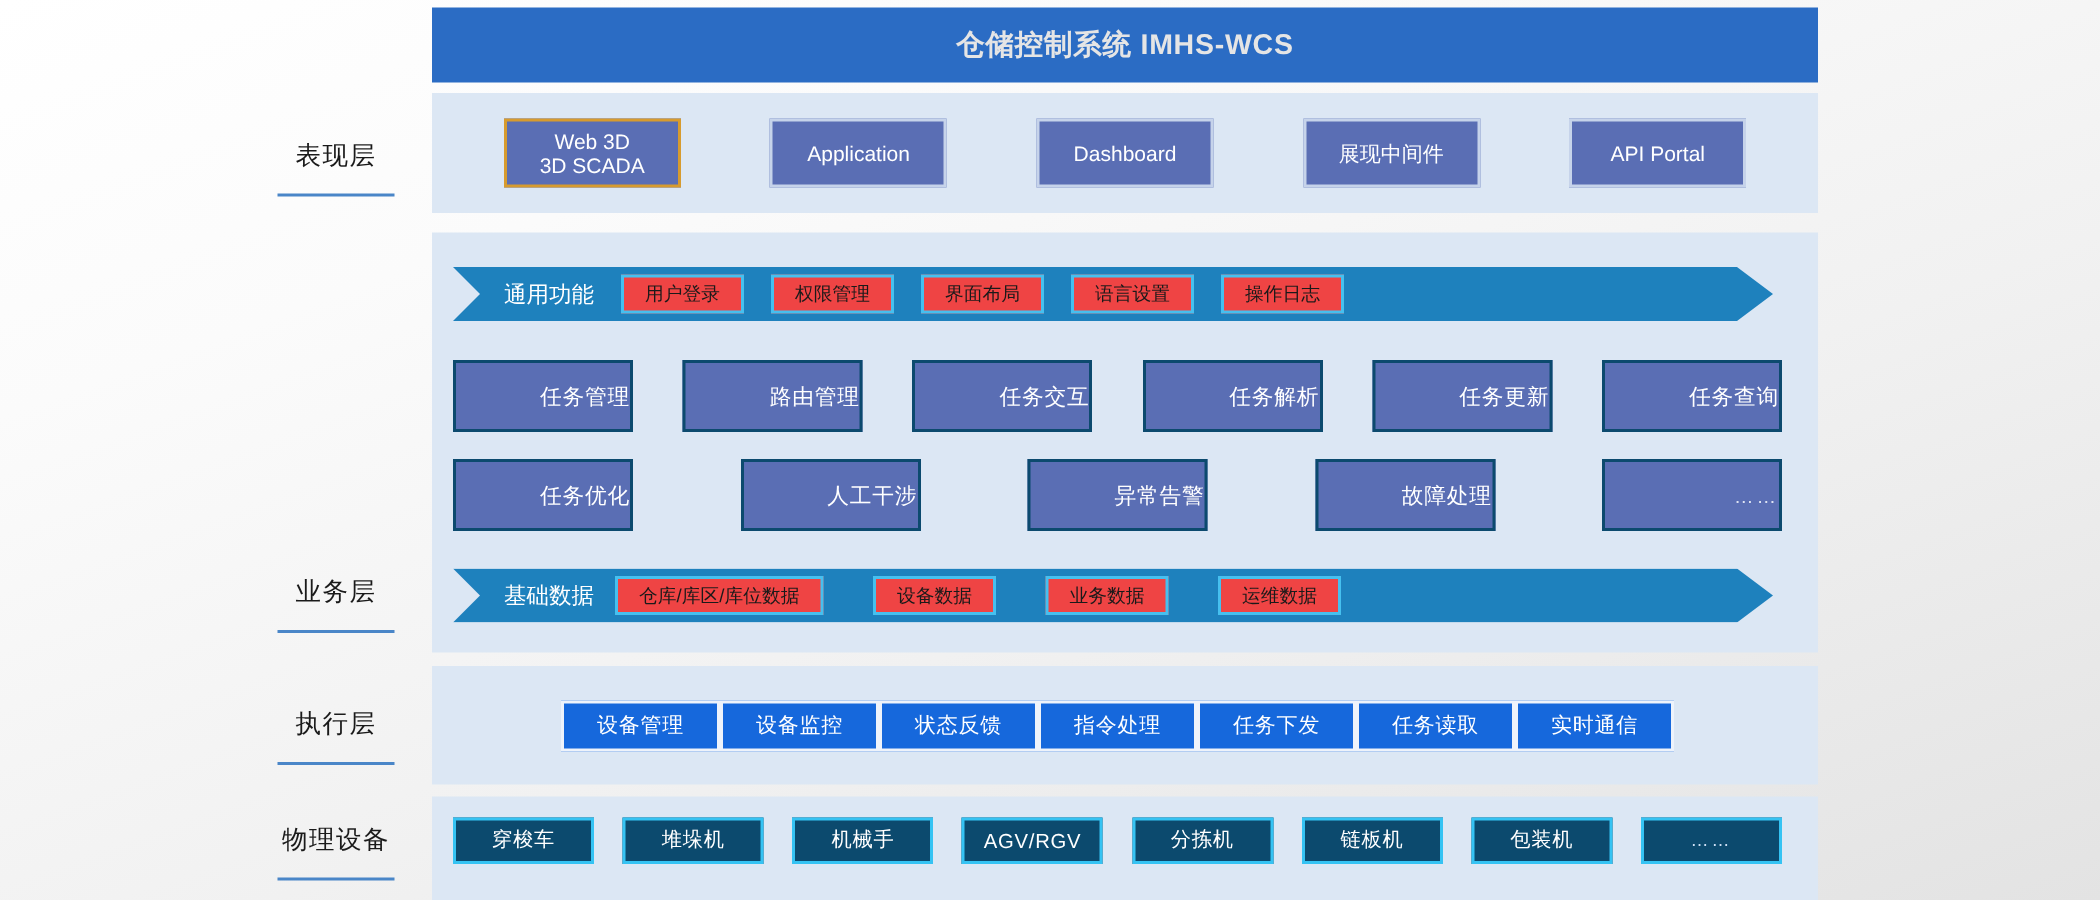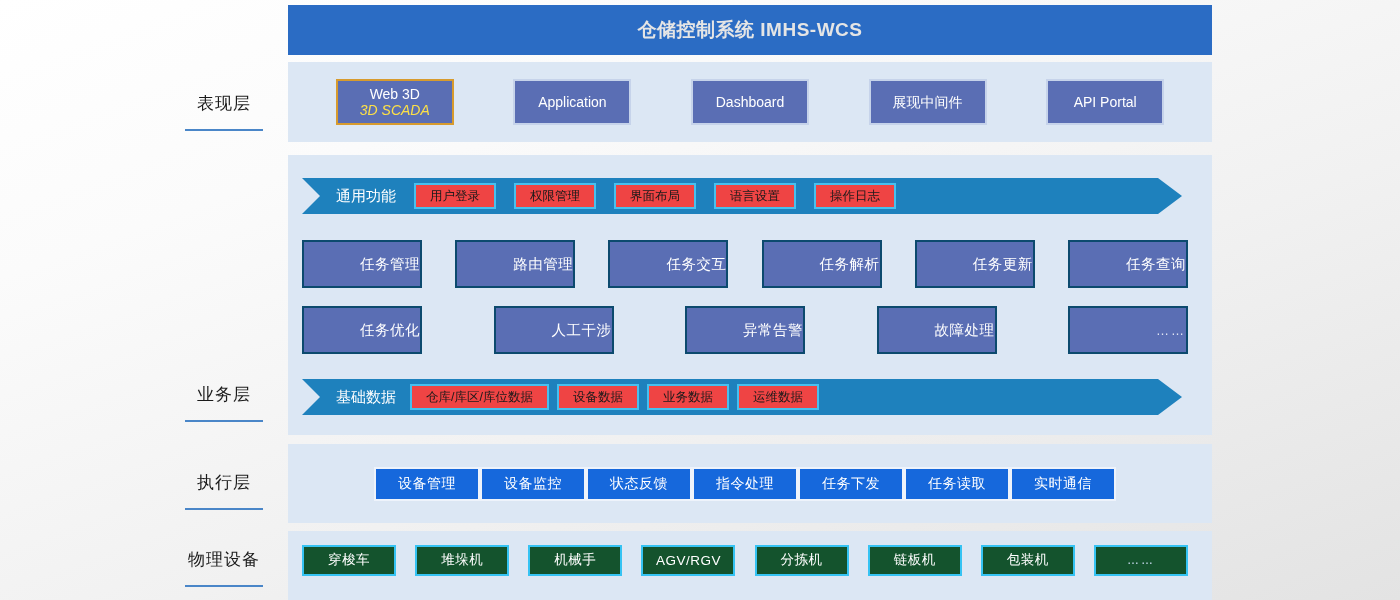--- a/index.html
+++ b/index.html
@@ -88,21 +88,21 @@
     border: 2px solid #c6d3ea;
     display: flex;
     flex-direction: column;
     align-items: center;
     justify-content: center;
     color: #ffffff;
     font-size: 14px;
     line-height: 1.15;
   }
   .pres-box.highlight { border-color: #d79b2e; }
-  .pres-box .l2 { color: #fde047; font-style: italic; }
+  .pres-box .l2 { color: #ffffff; }
 
   
   #panel-business { top: 155px; height: 280px; }
 
   .arrow-band {
     position: absolute;
     left: 14px;
     width: 880px;
     height: 36px;
     display: flex;
@@ -135,21 +135,21 @@
     border: 2px solid #46c0ef;
     color: #1a1a1a;
     font-size: 12.5px;
     padding: 3px 14px;
     white-space: nowrap;
     line-height: 1.35;
   }
 
   #band-common { top: 23px; }
   #band-basic  { top: 224px; }
-  #band-basic .chip-wrap { gap: 8px; margin-left: 14px; text-align: center; }
+  #band-basic .chip-wrap { gap: 33px; margin-left: 14px; text-align: center; }
 
   .grid-row {
     position: absolute;
     left: 14px;
     width: 886px;
     height: 48px;
     display: flex;
     justify-content: space-between;
   }
   #grid-row-1 { top: 85px; }
@@ -197,21 +197,21 @@
     position: absolute;
     left: 14px; top: 0;
     width: 886px; height: 58px;
     display: flex;
     align-items: center;
     justify-content: space-between;
   }
   .phys-box {
     width: 94px;
     height: 31px;
-    background: #14532d;
+    background: #0c4a6e;
     border: 2px solid #35c3f3;
     display: flex;
     align-items: center;
     justify-content: center;
     color: #ffffff;
     font-size: 13.5px;
     letter-spacing: 0.5px;
   }
   .phys-box.ellipsis { font-size: 12px; letter-spacing: 2px; color: #cfe0f5; }
 </style>

